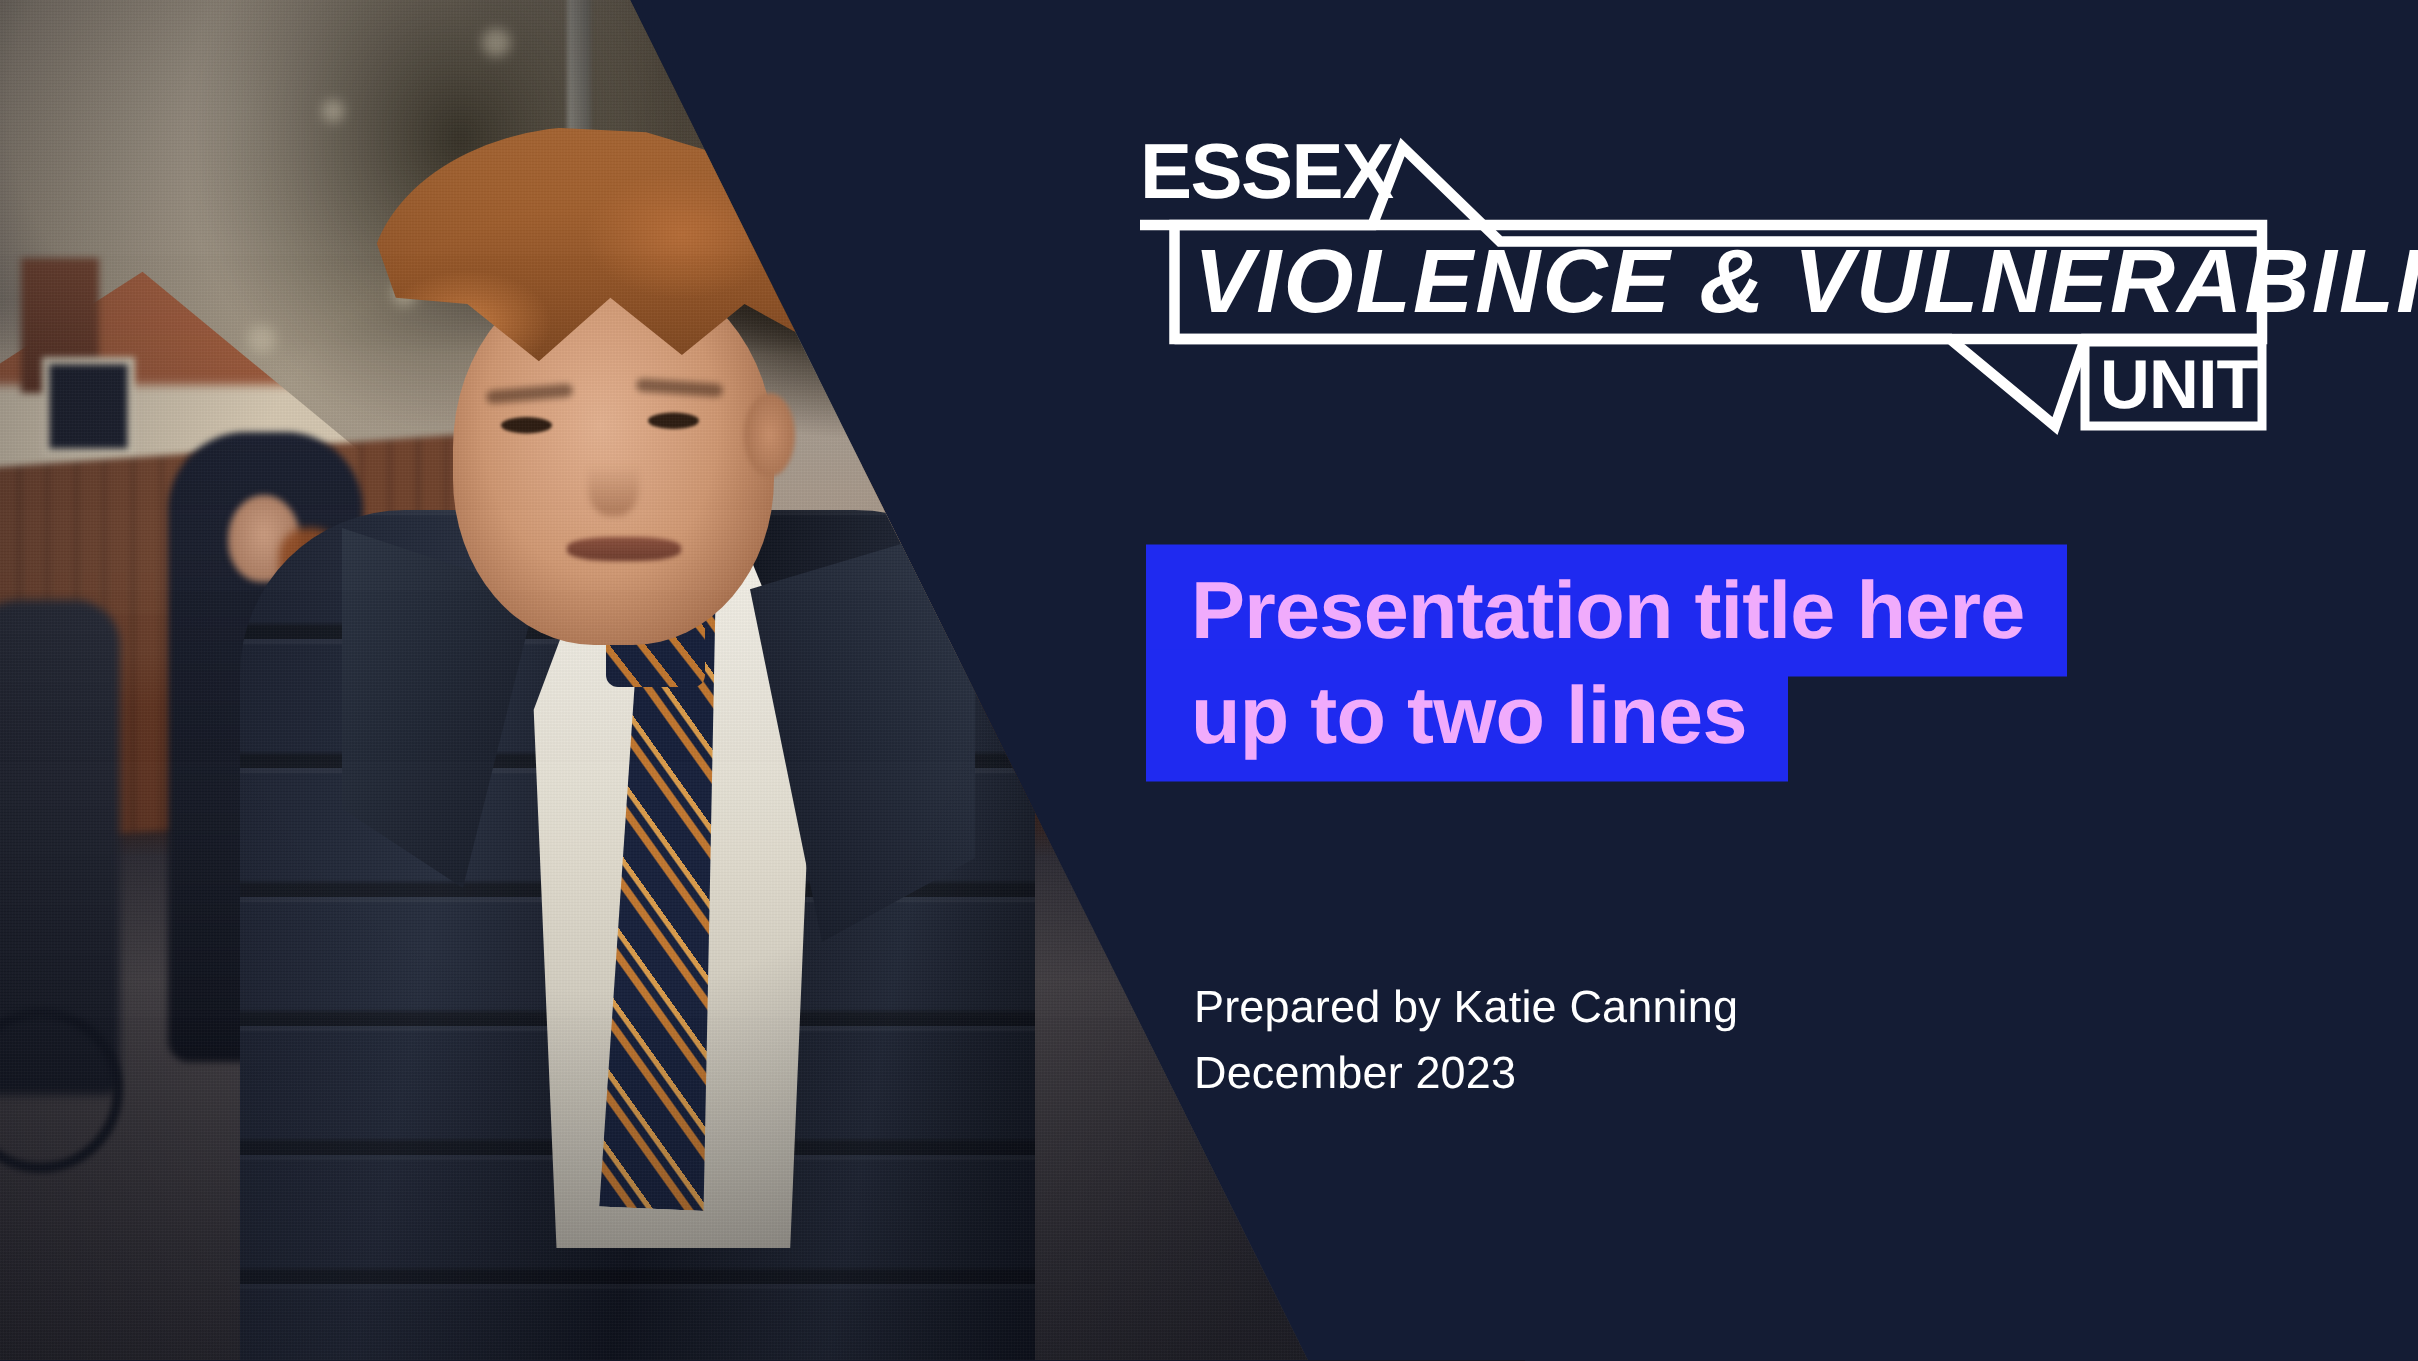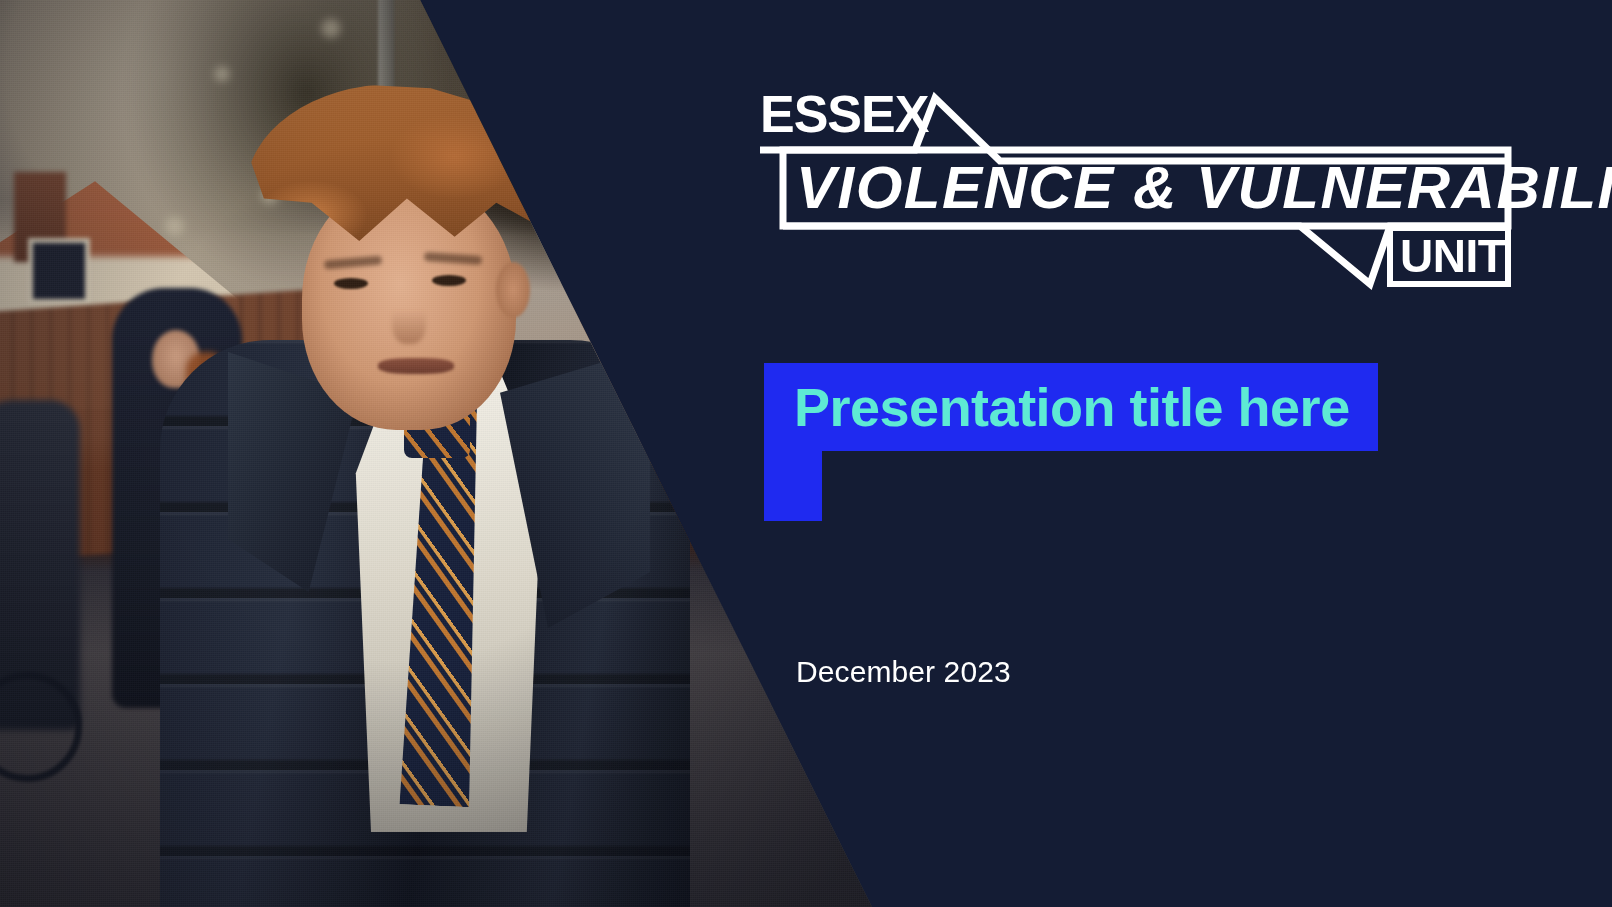--- a/index.html
+++ b/index.html
@@ -339,21 +339,21 @@
     left: 764px;
     top: 372px;
     width: 700px;
   }
   .title-text {
     margin: 0;
     font-family: "Liberation Sans", sans-serif;
     font-weight: 700;
     font-size: 54px;
     line-height: 1.30;
-    color: #5eead4;
+    color: #f0abfc;
     letter-spacing: -0.5px;
     display: inline;
     background-color: #1f2af0;
     padding: 14px 28px 14px 30px;
     -webkit-box-decoration-break: clone;
     box-decoration-break: clone;
   }
 
   
   .byline {
@@ -422,20 +422,21 @@
       <text class="logo-main-text" x="36" y="120">VIOLENCE &amp; VULNERABILITY</text>
 
       <path d="M 23 138 L 540 138 L 610 196 L 630 138 L 748 138" fill="none" stroke="#ffffff" stroke-width="7"></path>
 
       <rect x="630" y="140" width="118" height="56" fill="none" stroke="#ffffff" stroke-width="6"></rect>
       <text class="logo-unit-text" x="640" y="184">UNIT</text>
     </svg>
   </div>
 
   <div class="title-block">
-    <h1 class="title-text"><span>Presentation title here</span><br></h1>
+    <h1 class="title-text"><span>Presentation title here</span><br><span>up to two lines</span></h1>
   </div>
 
   <div class="byline">
+    <p class="byline-line">Prepared by Katie Canning</p>
     <p class="byline-line">December 2023</p>
   </div>
 
 </div>
 
 </body></html>

